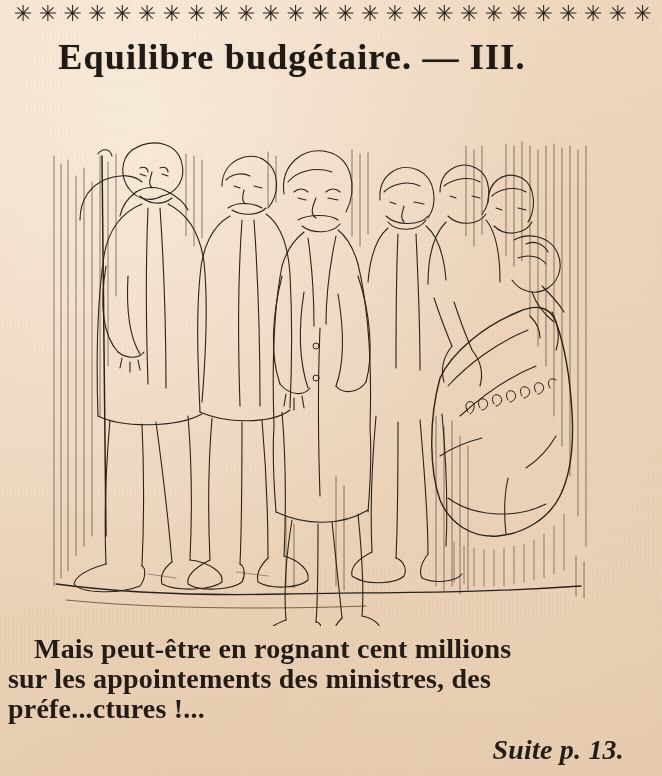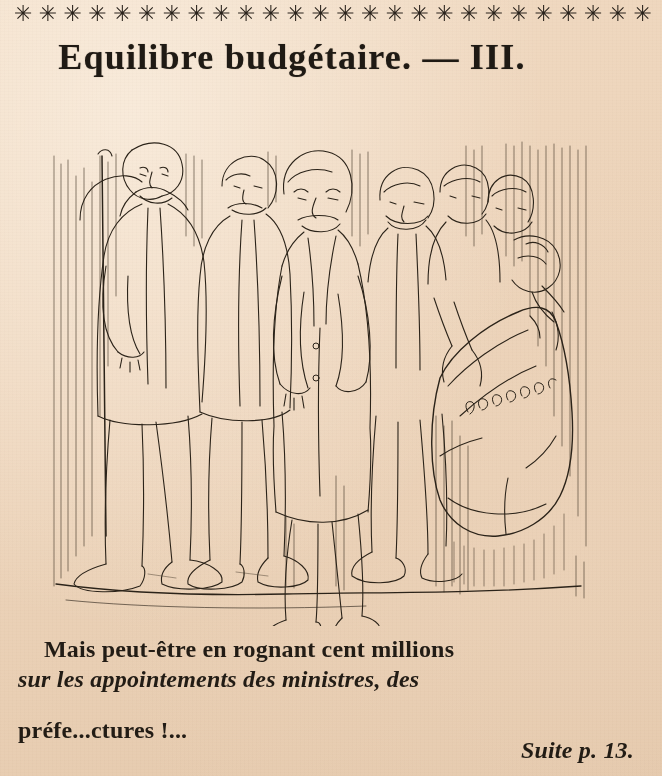--- a/index.html
+++ b/index.html
@@ -80,37 +80,37 @@
   }
   .illo-wrap svg {
     display: block;
     width: 100%;
     height: 100%;
   }
 
   
   .caption {
     position: absolute;
-    left: 18px;
+    left: 8px;
     top: 634px;
     width: 628px;
     font-family: "Liberation Serif", serif;
-    font-size: 24px;
+    font-size: 28px;
     font-weight: bold;
     line-height: 30px;
     color: #221c15;
     letter-spacing: .2px;
   }
   .caption .l1 { display: block; text-indent: 26px; }
-  .caption .l2 { display: block; font-style: italic; }
+  .caption .l2 { display: block; }
   .caption .l3 { display: block; }
   .caption .l4 {
     display: flex;
     justify-content: space-between;
-    align-items: center;
+    align-items: flex-start;
   }
   .caption .suite {
     font-style: italic;
     font-weight: bold;
     padding-right: 12px;
     margin-top: 41px;
   }
   .ink-blur { filter: blur(.2px); }
 </style>
 </head>

